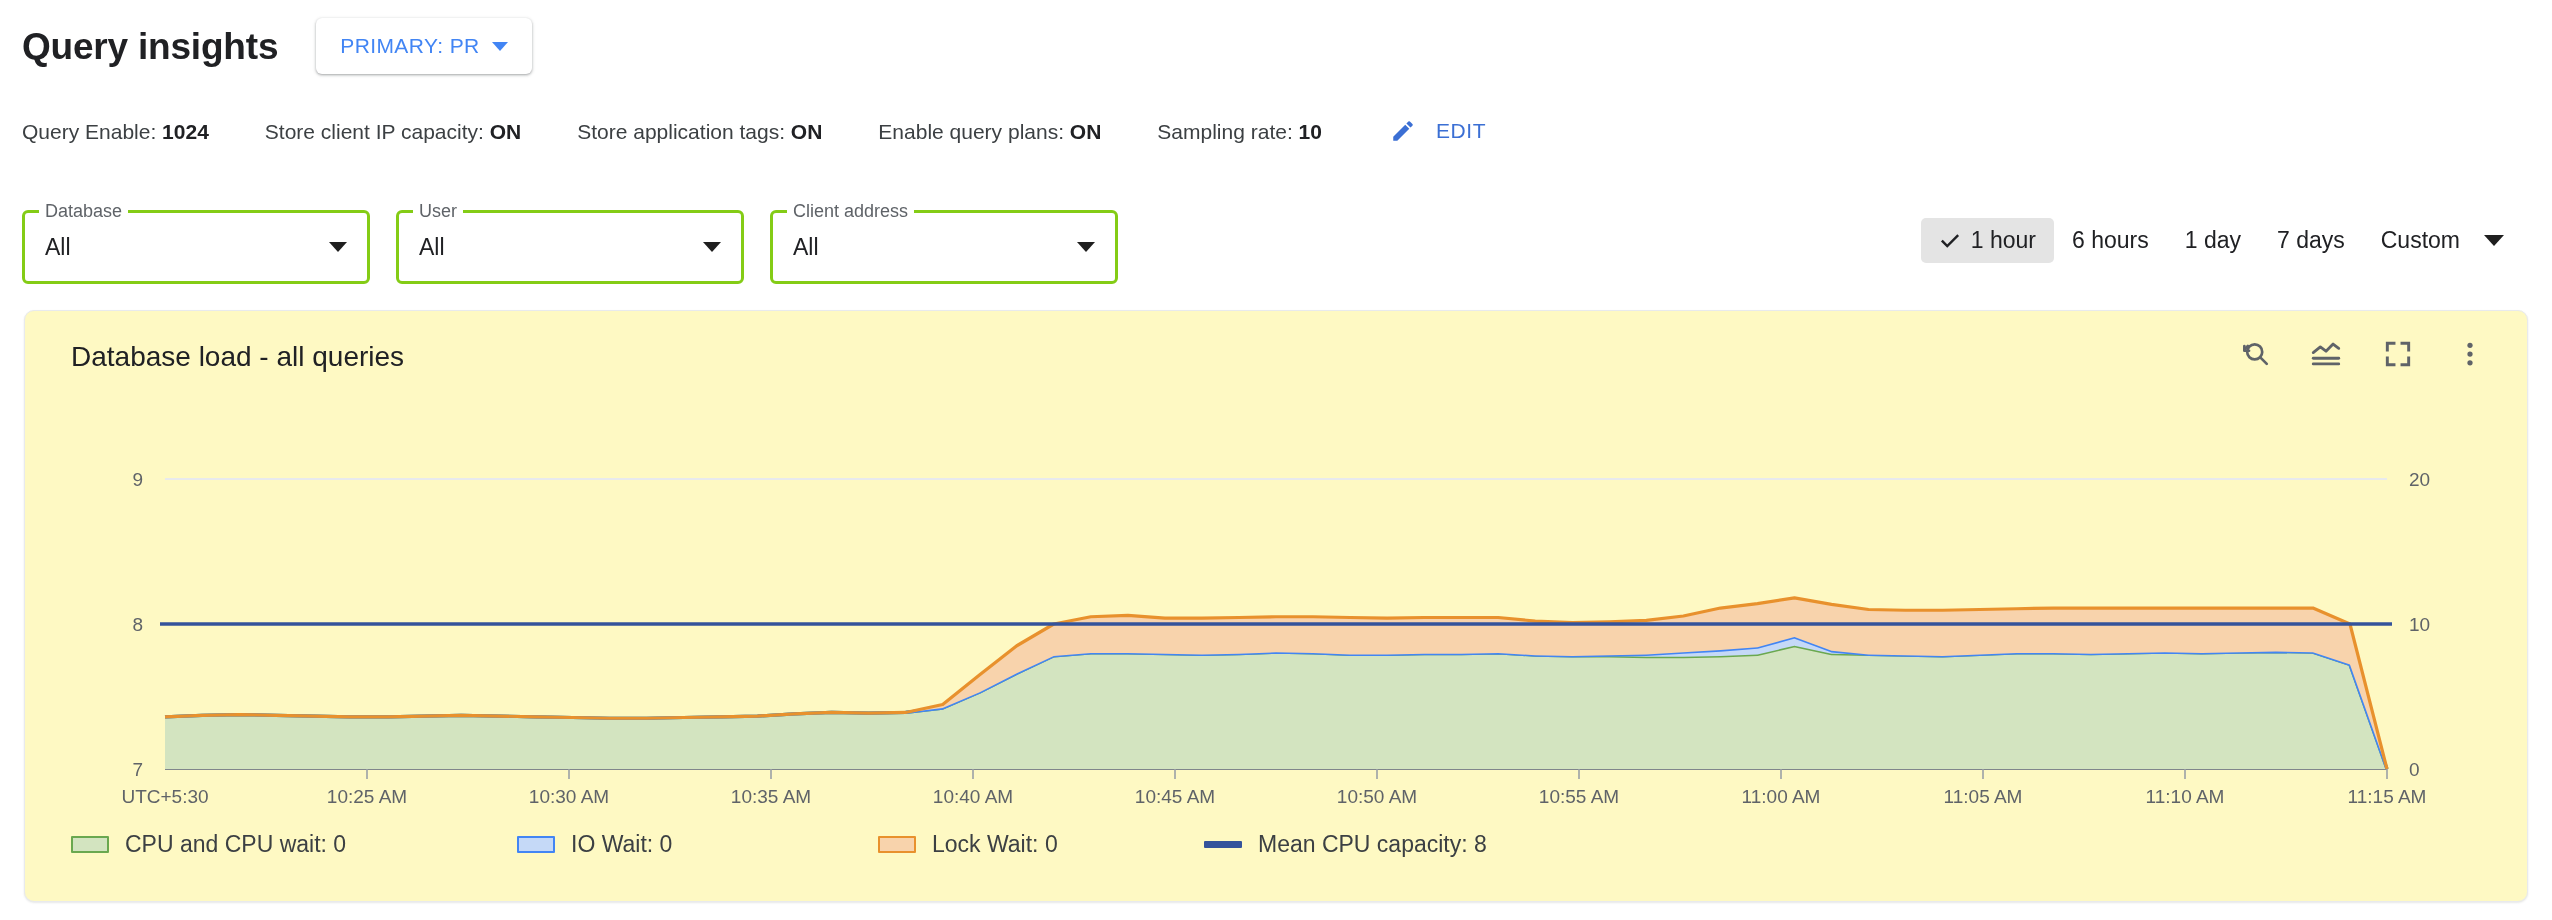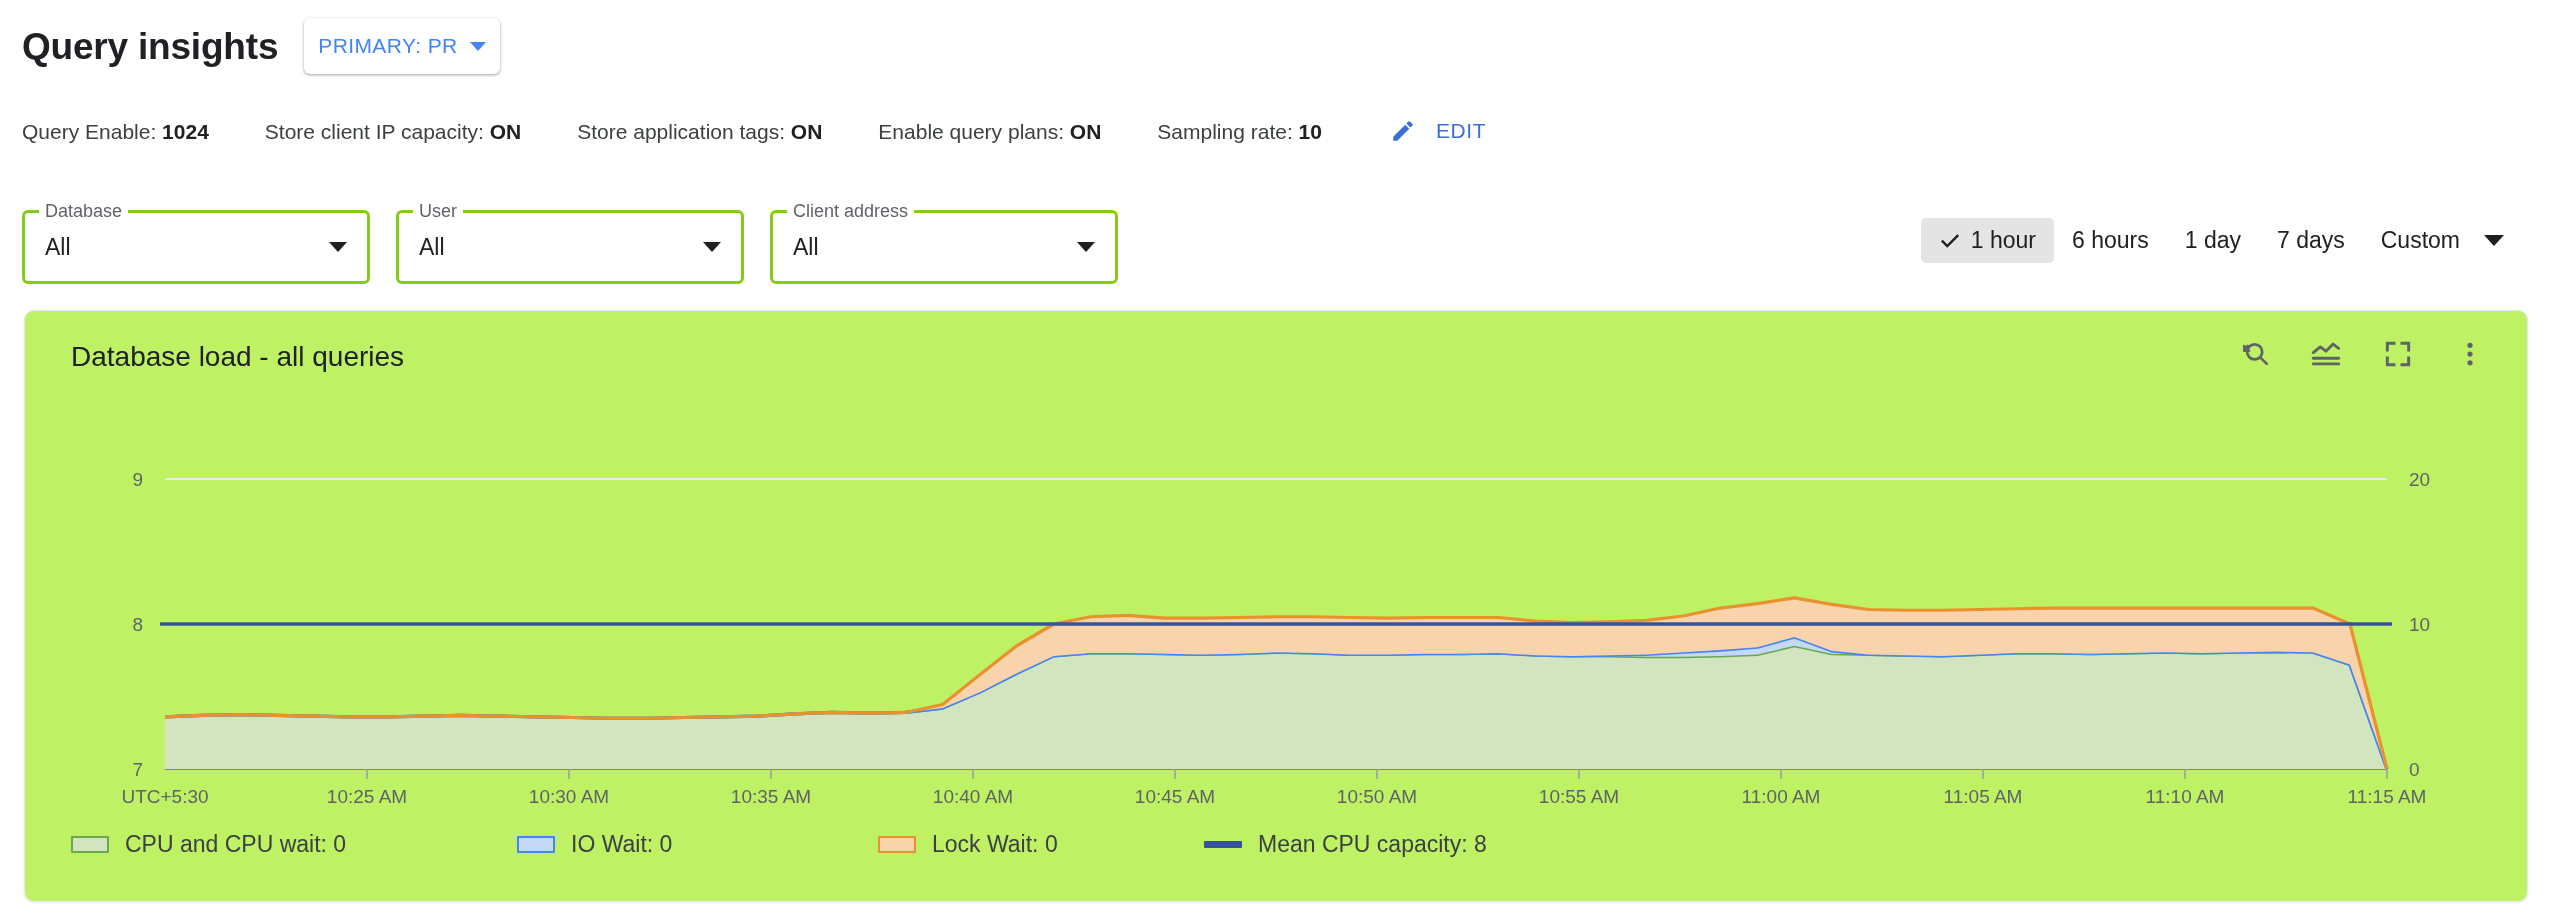--- a/index.html
+++ b/index.html
@@ -17,36 +17,36 @@
     background: #ffffff;
   }
 
   
   .title-row {
     position: absolute;
     left: 22px;
     top: 18px;
     display: flex;
     align-items: center;
-    gap: 26px;
+    gap: 38px;
   }
   .page-title {
     font-size: 37px;
     font-weight: 700;
     color: #202124;
     letter-spacing: -0.2px;
     line-height: 1;
     white-space: nowrap;
   }
   .primary-chip {
     display: inline-flex;
     align-items: center;
     gap: 12px;
     height: 56px;
-    padding: 0 14px;
+    padding: 0 24px;
     background: #ffffff;
     border-radius: 6px;
     box-shadow: 0 1px 2px 0 rgba(60,64,67,.30), 0 1px 3px 1px rgba(60,64,67,.15);
     cursor: pointer;
     box-sizing: border-box;
   }
   .primary-chip .chip-label {
     color: #4285f4;
     font-size: 21px;
     font-weight: 500;
@@ -178,21 +178,21 @@
     margin-right: 4px;
   }
 
   
   .card {
     position: absolute;
     left: 24px;
     top: 310px;
     width: 2504px;
     height: 592px;
-    background: #bef264;
+    background: #fef9c3;
     border: 1px solid #e8eaed;
     border-radius: 10px;
     box-sizing: border-box;
     box-shadow: 0 1px 2px rgba(60,64,67,.12);
   }
   .card-title {
     position: absolute;
     left: 46px;
     top: 32px;
     font-size: 28px;

